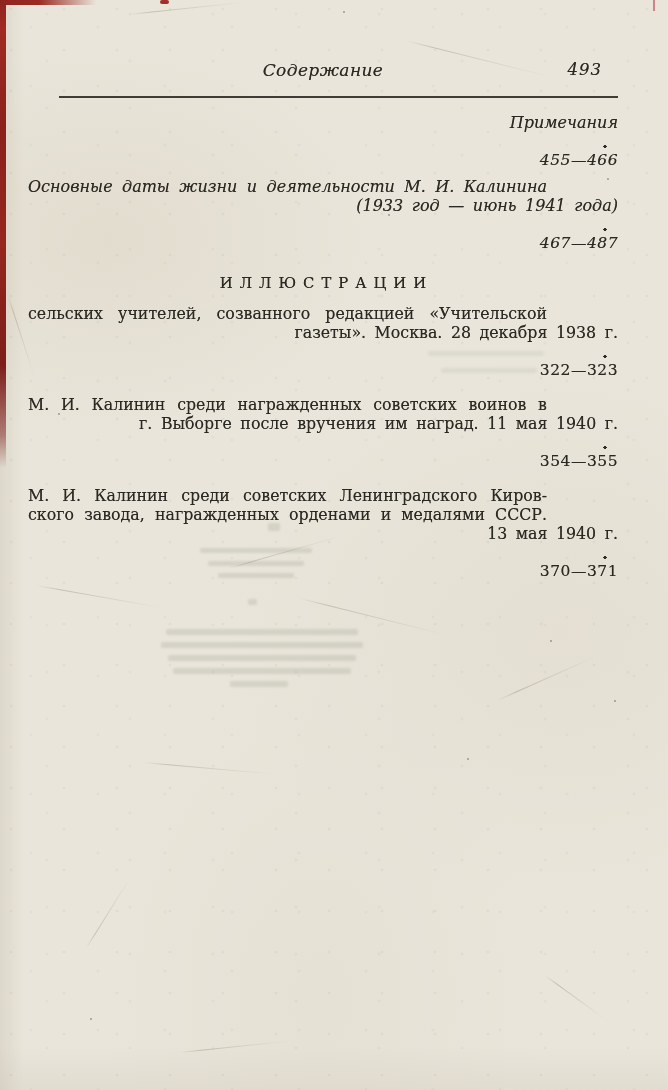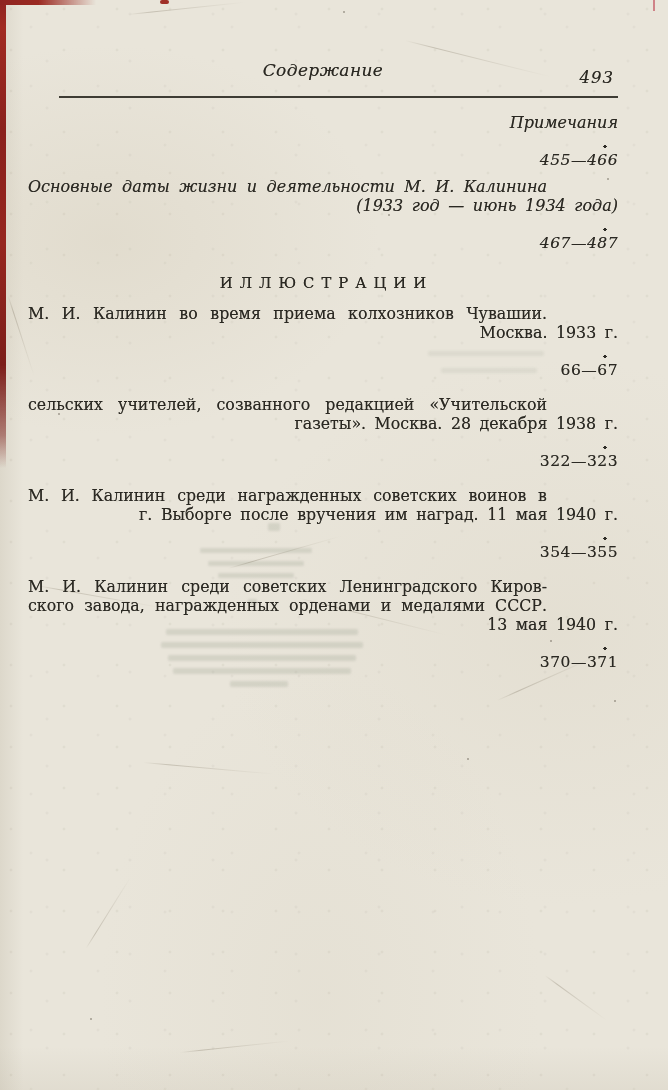--- a/index.html
+++ b/index.html
@@ -24,21 +24,21 @@
   }
   .content{
     position:relative;
     padding:58px 50px 0 28px; 
     z-index:3;
   }
   .txtink{text-shadow:0 0 0.4px rgba(42,40,32,0.55);}
   
   .header-row{position:relative;text-align:center;line-height:24px;height:24px;}
   .title{font-style:italic;font-size:17px;letter-spacing:0.4px;}
-  .pageno{position:absolute;right:4px;top:0;font-style:italic;font-size:16.5px;letter-spacing:1px;margin-top:8px;}
+  .pageno{position:absolute;right:16px;top:0;font-style:italic;font-size:16.5px;letter-spacing:1px;}
   .rule{height:2px;background:#3e3c34;margin:14px 0 0 31px;box-shadow:0 0 0.5px rgba(62,60,52,0.8);}
   
   .toc{margin-top:15px;font-style:italic;font-size:16px;}
   .ills{margin-top:13px;font-size:15.8px;}
   .entry{margin-bottom:7px;}
   .ills .entry{margin-bottom:15px;}
   .jl{width:519px;line-height:19px;text-align:justify;text-align-last:justify;word-spacing:2px;white-space:normal;}
   .row{display:flex;align-items:flex-end;line-height:19px;flex-direction:column;}
   .row .txt{white-space:nowrap;word-spacing:3.5px;}
   .row.ind .txt{padding-left:21px;}
@@ -121,38 +121,30 @@
         <div class="entry">
           <div class="row">
             <span class="txt">Примечания</span>
             <span class="leader"></span>
             <span class="pg">455—466</span>
           </div>
         </div>
         <div class="entry">
           <div class="jl">Основные даты жизни и деятельности М. И. Калинина</div>
           <div class="row ind">
-            <span class="txt">(1933 год — июнь 1934 года)</span>
+            <span class="txt">(1933 год — июнь 1941 года)</span>
             <span class="leader"></span>
             <span class="pg">467—487</span>
           </div>
         </div>
       </div>
 
     <div class="ill-heading">ИЛЛЮСТРАЦИИ</div>
 
     <div id="ill-list" class="ills">
-        <div class="entry">
-          <div class="jl">М. И. Калинин во время приема колхозников Чувашии.</div>
-          <div class="row">
-            <span class="txt">Москва. 1933 г.</span>
-            <span class="leader"></span>
-            <span class="pg">66—67</span>
-          </div>
-        </div>
         <div class="entry">
           <div class="jl">сельских учителей, созванного редакцией «Учительской</div>
           <div class="row">
             <span class="txt">газеты». Москва. 28 декабря 1938 г.</span>
             <span class="leader"></span>
             <span class="pg">322—323</span>
           </div>
         </div>
         <div class="entry">
           <div class="jl">М. И. Калинин среди награжденных советских воинов в</div>

